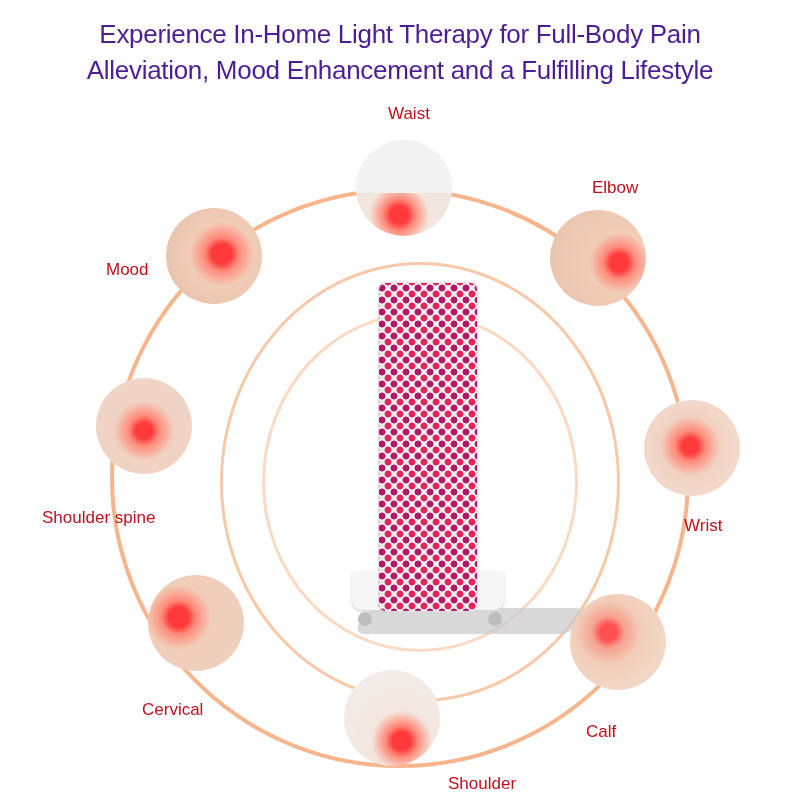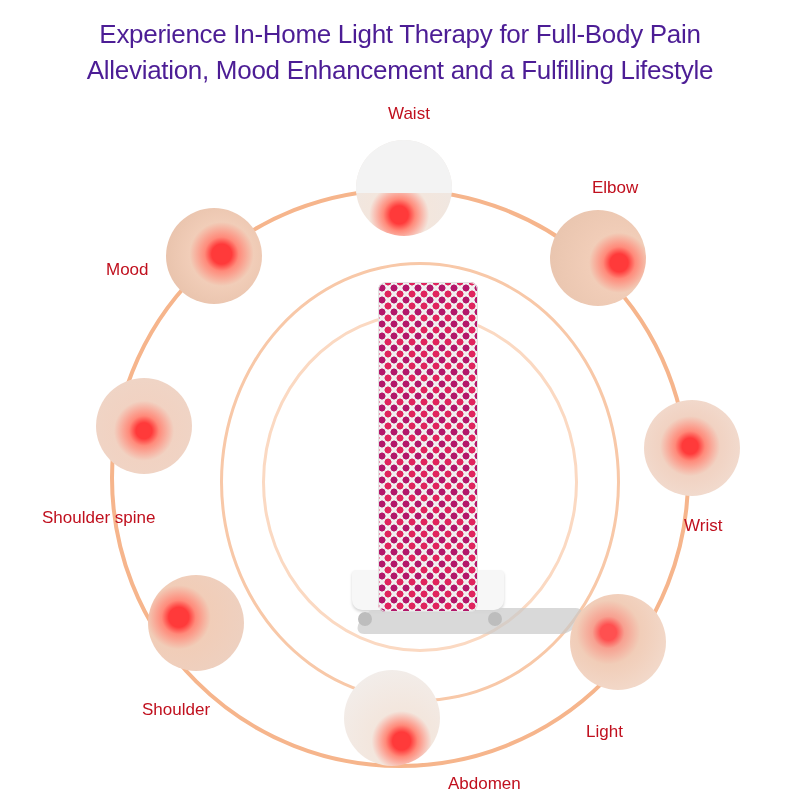--- a/index.html
+++ b/index.html
@@ -52,20 +52,20 @@
 
 <div class="lbl" style="left:106px;top:260px">Mood</div>
 <div class="thumb" style="left:166px;top:208px;background:radial-gradient(circle at 58% 48%, #ff3a3a 0 10px, #ff8a7a 17px, #f1cdb8 32px, #e3bca4 100%);"></div>
 
 <div class="lbl" style="left:42px;top:508px">Shoulder spine</div>
 <div class="thumb" style="left:96px;top:378px;background:radial-gradient(circle at 50% 55%, #ff3a3a 0 8px, #ff8a7a 15px, #f1d2c2 30px, #eed6c8 100%);"></div>
 
 <div class="lbl" style="left:684px;top:516px">Wrist</div>
 <div class="thumb" style="left:644px;top:400px;background:radial-gradient(circle at 48% 48%, #ff3a3a 0 8px, #ff8a7a 15px, #f1d2c2 30px, #f2e2d8 100%);"></div>
 
-<div class="lbl" style="left:142px;top:700px">Shoulder</div>
+<div class="lbl" style="left:142px;top:700px">Cervical</div>
 <div class="thumb" style="left:148px;top:575px;background:radial-gradient(circle at 32% 44%, #ff3a3a 0 10px, #ff8a7a 17px, #f1cdb8 32px, #ecd2c4 100%);"></div>
 
-<div class="lbl" style="left:586px;top:722px">Light</div>
+<div class="lbl" style="left:586px;top:722px">Calf</div>
 <div class="thumb" style="left:570px;top:594px;background:radial-gradient(circle at 40% 40%, #ff5050 0 8px, #f7a090 16px, #f1cdb8 32px, #f3e1d6 100%);"></div>
 
-<div class="lbl" style="left:448px;top:774px">Abdomen</div>
+<div class="lbl" style="left:448px;top:774px">Shoulder</div>
 <div class="thumb" style="left:344px;top:670px;background:radial-gradient(circle at 60% 74%, #ff3a3a 0 9px, #ff8a7a 16px, #f3e6dd 30px, #f2f0ef 100%);"></div>
 
 </body></html>

